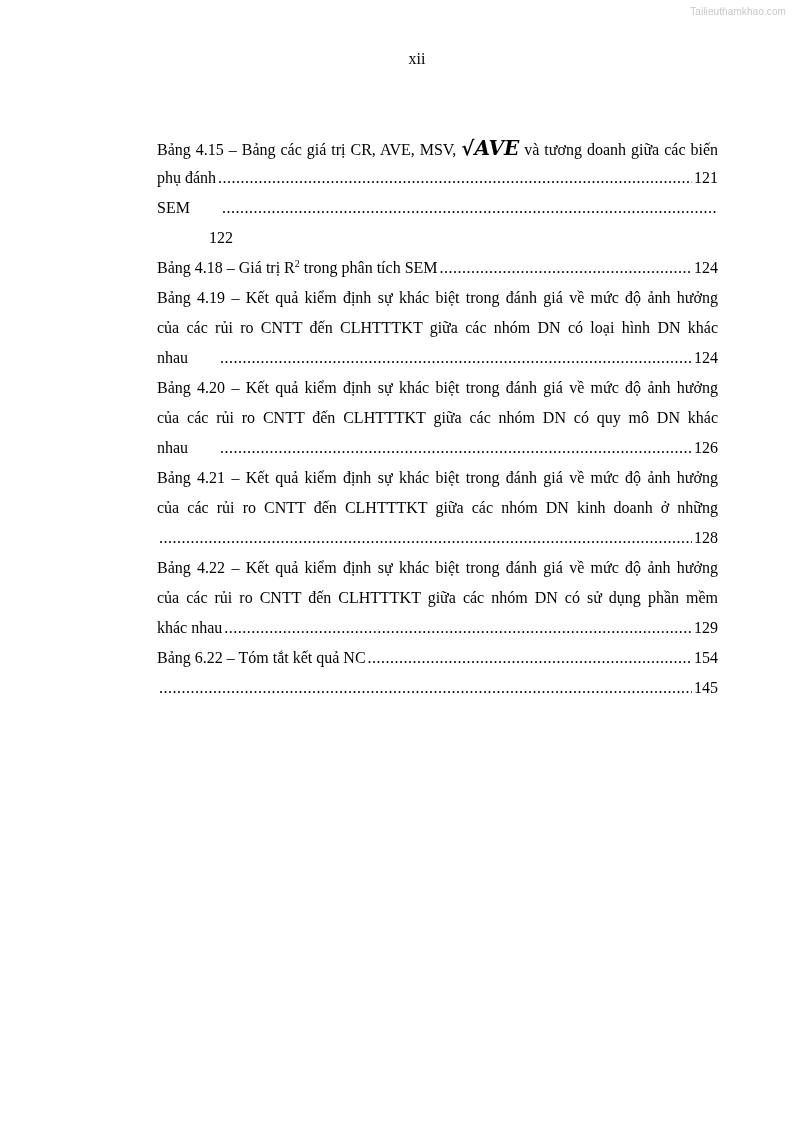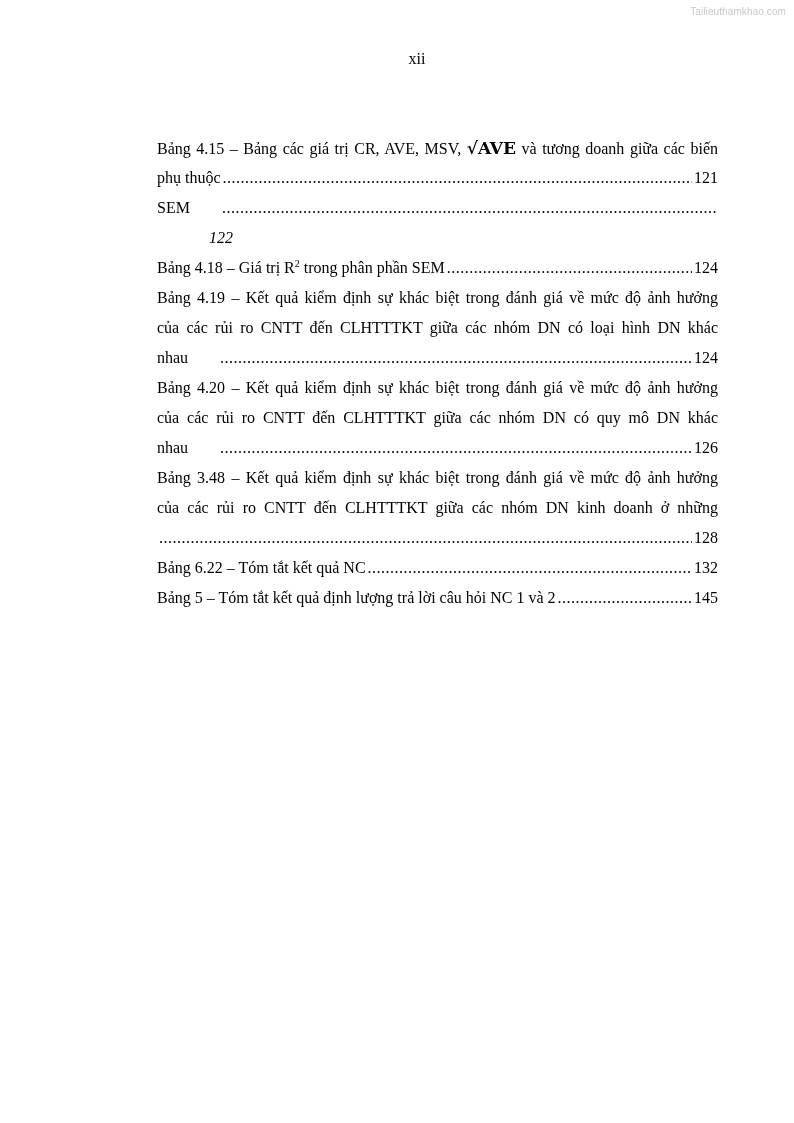--- a/index.html
+++ b/index.html
@@ -68,64 +68,64 @@
     }
     .entry-line .leader::before {
       content: "..................................................................................................................................................................................................................................";
     }
     .entry-line .page {
       flex: 0 0 auto;
     }
     .indent-page {
       padding-left: 52px;
       height: 30px;
-      font-style: italic;
     }
     .sqrt-ave {
       font-family: "DejaVu Serif", serif;
       font-weight: bold;
-      font-size: 17px;
+      font-style: italic;
+      font-size: 20px;
     }
     sup {
       font-size: 10px;
       line-height: 0;
       vertical-align: 6px;
     }
   </style>
 </head>
 <body>
 
 <div class="watermark">Tailieuthamkhao.com</div>
 
 <div class="page-number">xii</div>
 
 <div class="toc">
 
   <div>
     <div class="entry-line justify"><span>Bảng 4.15 – Bảng các giá trị CR, AVE, MSV, </span><span class="sqrt-ave">√AVE</span><span> và tương doanh giữa các biến</span></div>
     <div class="entry-line">
-      <span class="text">phụ thuộc</span>
+      <span class="text">phụ đánh</span>
       <span class="leader"></span>
       <span class="page">121</span>
     </div>
   </div>
 
   <div>
     <div class="entry-line">
       <span class="text">SEM</span>
       <span class="gap" style="width:30px"></span>
       <span class="leader"></span>
     </div>
     <div class="indent-page">122</div>
   </div>
 
 
   <div>
     <div class="entry-line">
-      <span class="text"><span>Bảng 4.18 – Giá trị R</span><sup>2</sup><span> trong phân phần SEM</span></span>
+      <span class="text"><span>Bảng 4.18 – Giá trị R</span><sup>2</sup><span> trong phân tích SEM</span></span>
       <span class="leader"></span>
       <span class="page">124</span>
     </div>
   </div>
 
   <div>
     <div class="entry-line justify">Bảng 4.19 – Kết quả kiểm định sự khác biệt trong đánh giá về mức độ ảnh hưởng</div>
     <div class="entry-line justify">của các rủi ro CNTT đến CLHTTTKT giữa các nhóm DN có loại hình DN khác</div>
     <div class="entry-line">
       <span class="text">nhau</span>
@@ -140,38 +140,46 @@
     <div class="entry-line justify">của các rủi ro CNTT đến CLHTTTKT giữa các nhóm DN có quy mô DN khác</div>
     <div class="entry-line">
       <span class="text">nhau</span>
       <span class="gap" style="width:30px"></span>
       <span class="leader"></span>
       <span class="page">126</span>
     </div>
   </div>
 
   <div>
-    <div class="entry-line justify">Bảng 3.48 – Kết quả kiểm định sự khác biệt trong đánh giá về mức độ ảnh hưởng</div>
+    <div class="entry-line justify">Bảng 4.21 – Kết quả kiểm định sự khác biệt trong đánh giá về mức độ ảnh hưởng</div>
     <div class="entry-line justify">của các rủi ro CNTT đến CLHTTTKT giữa các nhóm DN kinh doanh ở những</div>
     <div class="entry-line">
       <span class="leader"></span>
       <span class="page">128</span>
     </div>
   </div>
 
+  <div>
+    <div class="entry-line justify">Bảng 4.22 – Kết quả kiểm định sự khác biệt trong đánh giá về mức độ ảnh hưởng</div>
+    <div class="entry-line justify">của các rủi ro CNTT đến CLHTTTKT giữa các nhóm DN có sử dụng phần mềm</div>
+    <div class="entry-line">
+      <span class="text">khác nhau</span>
+      <span class="leader"></span>
+      <span class="page">129</span>
+    </div>
+  </div>
 
   <div>
     <div class="entry-line">
       <span class="text">Bảng 6.22 – Tóm tắt kết quả NC</span>
       <span class="leader"></span>
-      <span class="page">132</span>
+      <span class="page">154</span>
     </div>
   </div>
 
   <div>
     <div class="entry-line">
-      <span class="text">Bảng 5 – Tóm tắt kết quả định lượng trả lời câu hỏi NC 1 và 2</span>
       <span class="leader"></span>
       <span class="page">145</span>
     </div>
   </div>
 
 </div>
 
 </body></html>

